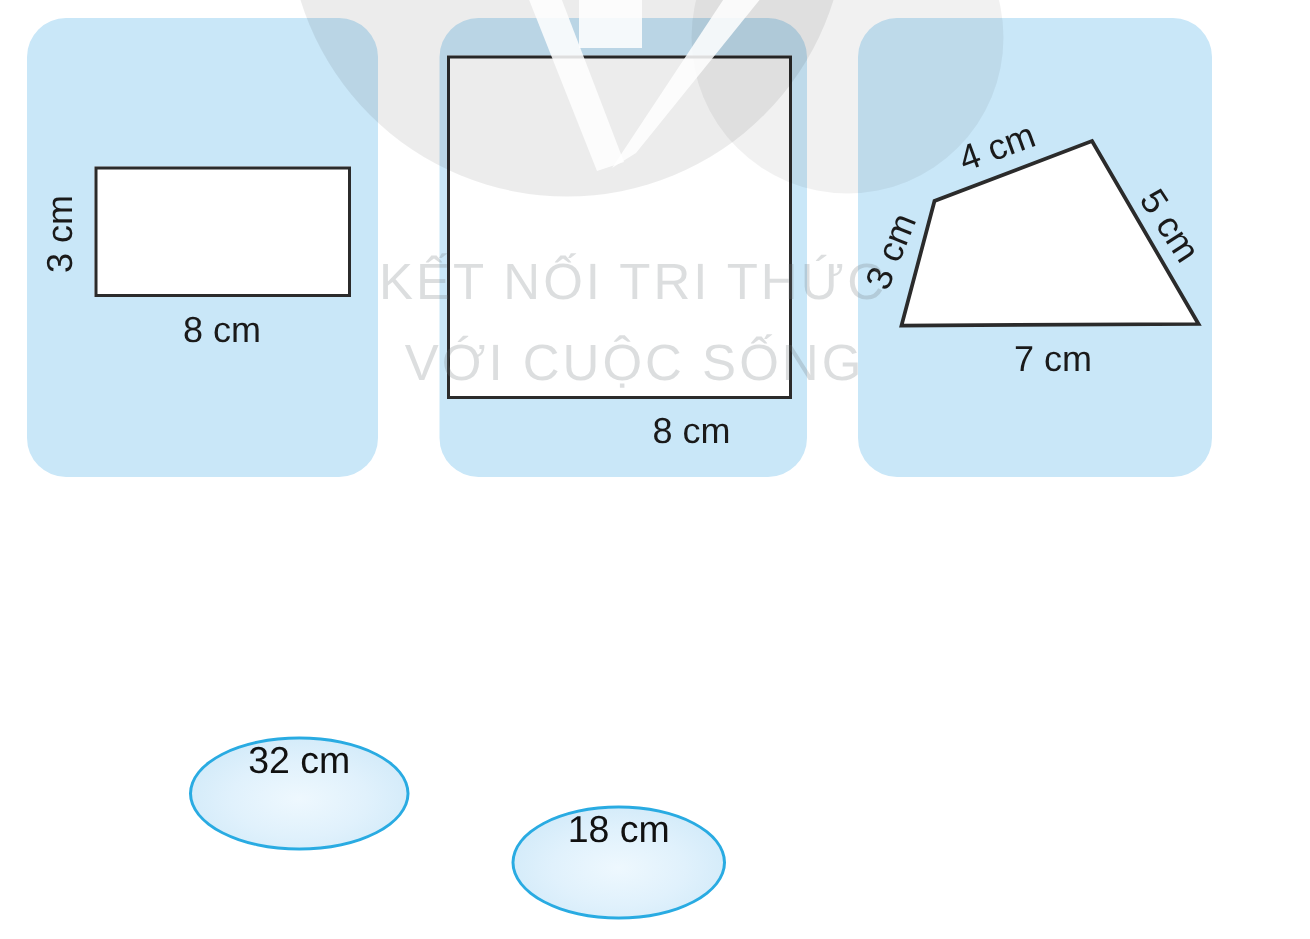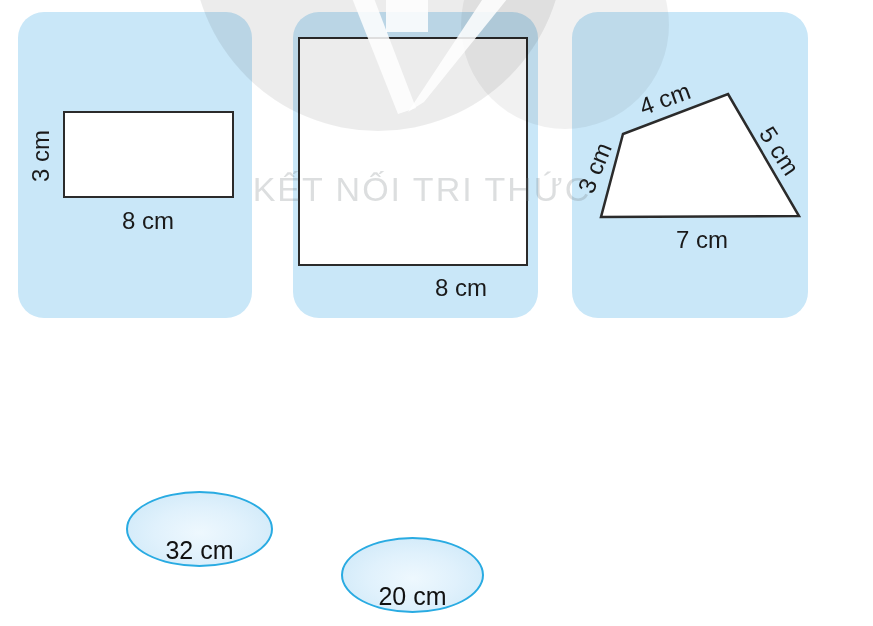--- a/index.html
+++ b/index.html
@@ -62,21 +62,21 @@
     transform:translate(-50%,-50%);
   }
   .wm1{left:422px;top:189px;}
   .wm2{left:423px;top:243px;}
 
   
   .option{
     position:absolute;z-index:2;border:2.5px solid var(--option-border);
     border-radius:50%;
     background:radial-gradient(ellipse at 50% 55%, #eef8fe 0%, #e0f1fc 45%, #c9e6f7 100%);
-    display:flex;align-items:flex-end;justify-content:center;
+    display:flex;align-items:flex-start;justify-content:center;
     cursor:pointer;
   }
   .option span{font-size:25px;color:#111111;}
   .opt1{left:126px;top:491px;width:147px;height:76px;}
   .opt2{left:341px;top:537px;width:143px;height:76px;}
   .opt3{left:556px;top:490px;width:147px;height:80px;}
 </style>
 </head>
 <body>
 
@@ -102,24 +102,25 @@
 
   <svg class="wm-gfx" viewBox="0 0 873 626">
     <circle cx="378" cy="-55" r="186" fill="#000000" opacity="0.075"></circle>
     <circle cx="565" cy="25" r="104" fill="#000000" opacity="0.055"></circle>
     <rect x="386" y="-12" width="42" height="44" fill="#ffffff" opacity="0.85"></rect>
     <polygon points="348,-12 370,-12 416,108 398,114" fill="#ffffff" opacity="0.85"></polygon>
     <polygon points="490,-12 516,-12 424,102 408,112" fill="#ffffff" opacity="0.85"></polygon>
   </svg>
 
   <div class="wm-text wm1">KẾT NỐI TRI THỨC</div>
+  <div class="wm-text wm2">VỚI CUỘC SỐNG</div>
 
   <div class="option opt1">
     <span>32 cm</span>
   </div>
   <div class="option opt2">
-    <span>20 cm</span>
+    <span>18 cm</span>
   </div>
 
   <style>
     .rot90{left:41px;top:156px;}
   </style>
 </div>
 
 </body></html>

